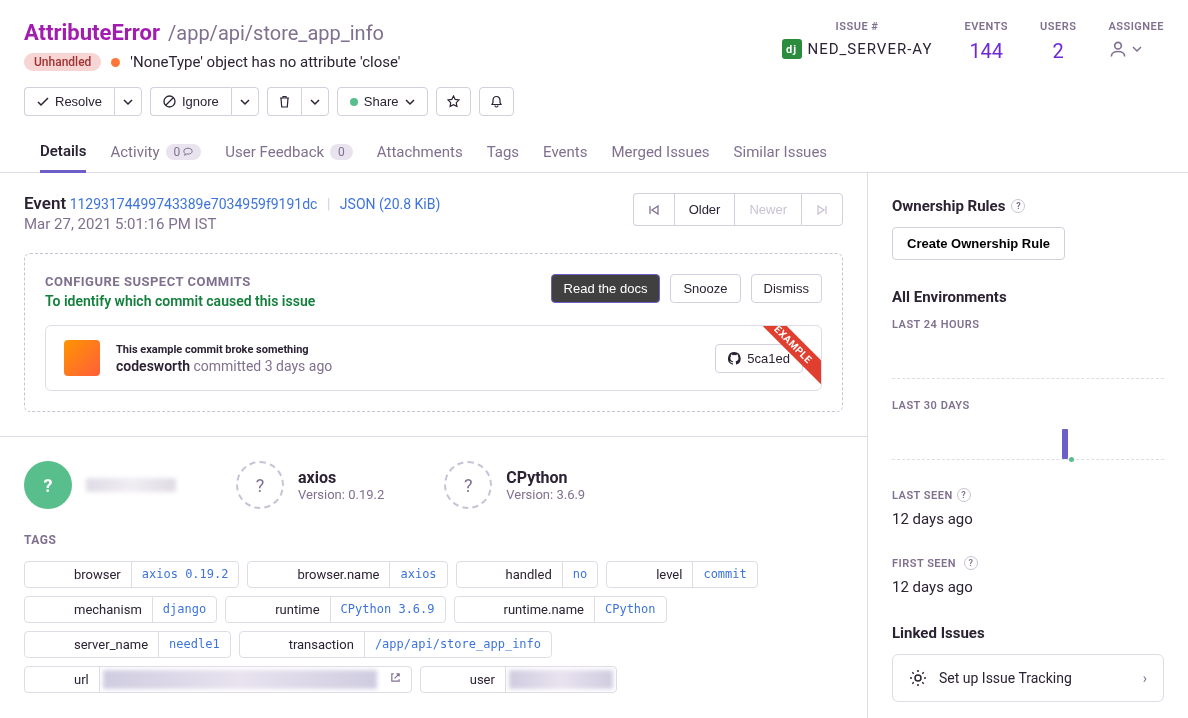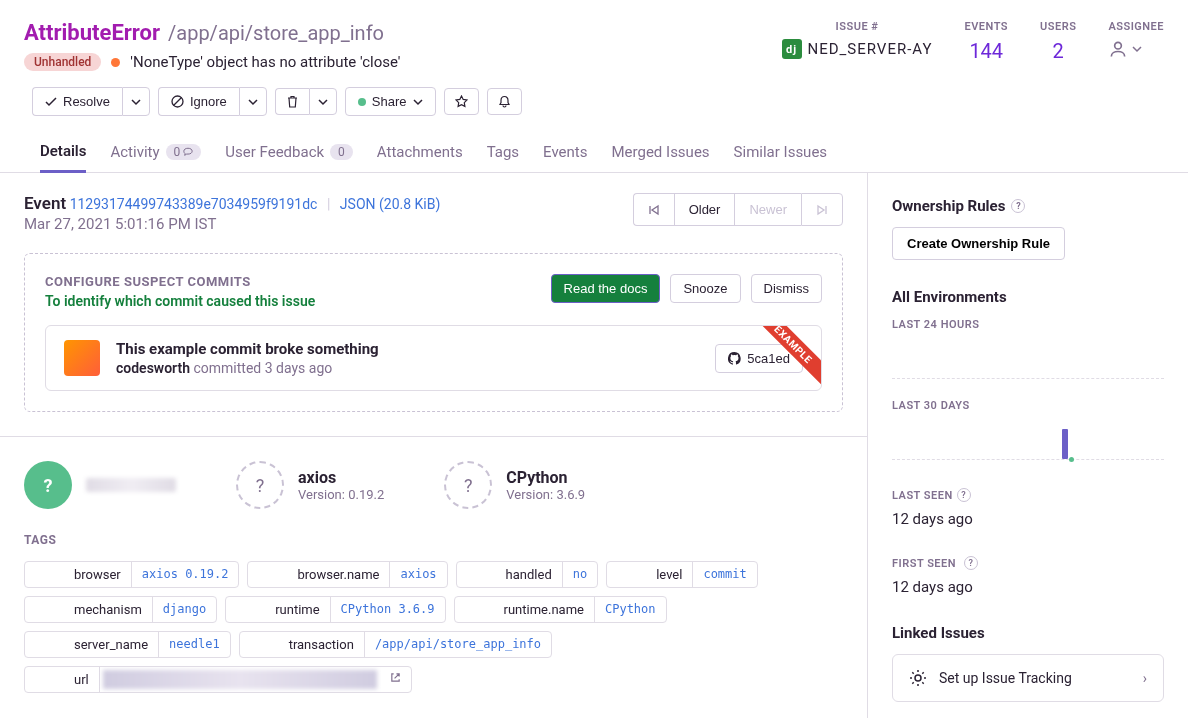--- a/index.html
+++ b/index.html
@@ -21,21 +21,21 @@
 
 .header-stats { display: flex; gap: 32px; align-items: flex-start; }
 .stat { text-align: center; }
 .stat-label { font-size: 11px; color: #80708f; font-weight: 600; letter-spacing: 0.5px; margin-bottom: 6px; }
 .stat-value { font-size: 20px; color: #6d28d9; font-weight: 400; }
 .stat-value.assignee { color: #80708f; display: flex; align-items: center; gap: 4px; }
 .project-label { display: flex; align-items: center; gap: 6px; font-size: 15px; color: #2b2233; letter-spacing: 1px; }
 .dj-icon { background: #2b8c3e; color: #fff; width: 20px; height: 20px; border-radius: 3px; display: inline-flex; align-items: center; justify-content: center; font-size: 11px; font-weight: 700; }
 
 
-.toolbar { padding: 0 24px 16px 32px; display: flex; gap: 8px; align-items: center; }
+.toolbar { padding: 0 24px 16px 24px; display: flex; gap: 8px; }
 .btn { border: 1px solid #d4cede; background: #fff; border-radius: 4px; padding: 6px 12px; font-size: 13px; color: #2b2233; display: inline-flex; align-items: center; gap: 6px; cursor: pointer; }
 .btn-group { display: inline-flex; }
 .btn-group .btn { border-radius: 0; border-right: none; }
 .btn-group .btn:first-child { border-radius: 4px 0 0 4px; }
 .btn-group .btn:last-child { border-radius: 0 4px 4px 0; border-right: 1px solid #d4cede; }
 .btn.dropdown { padding: 6px 8px; }
 .btn-icon { padding: 6px 10px; }
 .share-btn .share-dot { width: 8px; height: 8px; border-radius: 50%; background: #57be8c; display: inline-block; }
 
 
@@ -57,25 +57,25 @@
 .nav-btns .btn:first-child { border-radius: 4px 0 0 4px; }
 .nav-btns .btn:last-child { border-radius: 0 4px 4px 0; border-right: 1px solid #d4cede; }
 .nav-btns .btn.disabled { color: #c9c2d4; }
 
 
 .suspect-box { margin: 0 24px 24px 24px; border: 1px dashed #c9c2d4; border-radius: 6px; padding: 20px; }
 .suspect-header { display: flex; justify-content: space-between; align-items: flex-start; margin-bottom: 16px; }
 .suspect-title { font-size: 13px; font-weight: 700; color: #80708f; letter-spacing: 0.5px; margin-bottom: 4px; }
 .suspect-sub { font-size: 14px; color: #15803d; font-weight: 600; }
 .suspect-actions { display: flex; gap: 10px; align-items: center; }
-.btn-purple { background: #15803d; color: #fff; border: 1px solid #6c5fc7; }
+.btn-purple { background: #404040; color: #fff; border: 1px solid #6c5fc7; }
 .commit-card { border: 1px solid #e0dce5; border-radius: 6px; padding: 14px 18px; display: flex; align-items: center; gap: 16px; position: relative; overflow: hidden; }
 .fox-icon { width: 36px; height: 36px; background: linear-gradient(135deg, #ff9500, #ff5e3a); border-radius: 4px; }
 .commit-info { flex: 1; }
-.commit-title { font-weight: 700; font-size: 15px; margin-bottom: 2px; }
+.commit-title { font-weight: 700; font-size: 11px; margin-bottom: 2px; }
 .commit-meta { font-size: 14px; color: #80708f; }
 .commit-meta b { color: #2b2233; font-weight: 600; }
 .example-ribbon { position: absolute; top: 10px; right: -24px; background: #e03e2f; color: #fff; font-size: 10px; font-weight: 700; padding: 3px 28px; transform: rotate(45deg); letter-spacing: 0.5px; }
 
 
 .meta-cards { display: flex; gap: 60px; padding: 24px; border-top: 1px solid #e0dce5; }
 .meta-card { display: flex; align-items: center; gap: 14px; }
 .meta-circle { width: 48px; height: 48px; border-radius: 50%; border: 2px dashed #c9c2d4; display: flex; align-items: center; justify-content: center; color: #80708f; font-size: 18px; }
 .meta-circle.solid { background: #57be8c; border: none; color: #fff; font-weight: 700; }
 .meta-title { font-weight: 700; font-size: 16px; }
@@ -359,20 +359,24 @@
           </div>
           <div class="tag-pair">
             <span class="tag-key">url</span>
             <span class="tag-val blur" style="min-width: 280px;"></span>
             <span class="tag-val">
               <svg width="11" height="11" viewBox="0 0 12 12">
                 <path d="M4 2H2v8h8V8M7 2h3v3M10 2L5 7" fill="none" stroke="#80708f" stroke-width="1.3"></path>
               </svg>
             </span>
           </div>
+          <div class="tag-pair">
+            <span class="tag-key">user</span>
+            <span class="tag-val blur" style="min-width: 110px;"></span>
+          </div>
         </div>
   </div>
 
 </div>
 
 <div class="sidebar">
   <div class="sb-section">
     <div class="sb-title">
       <span>Ownership Rules</span>
       <span class="help-icon">?</span>

